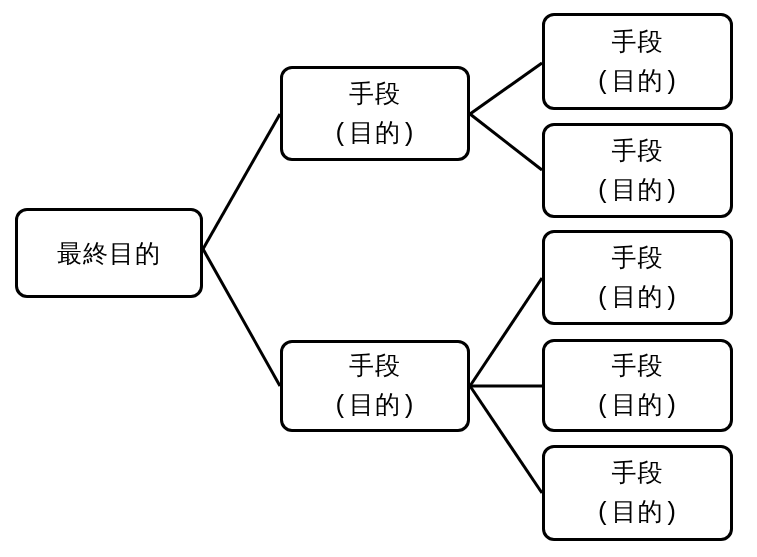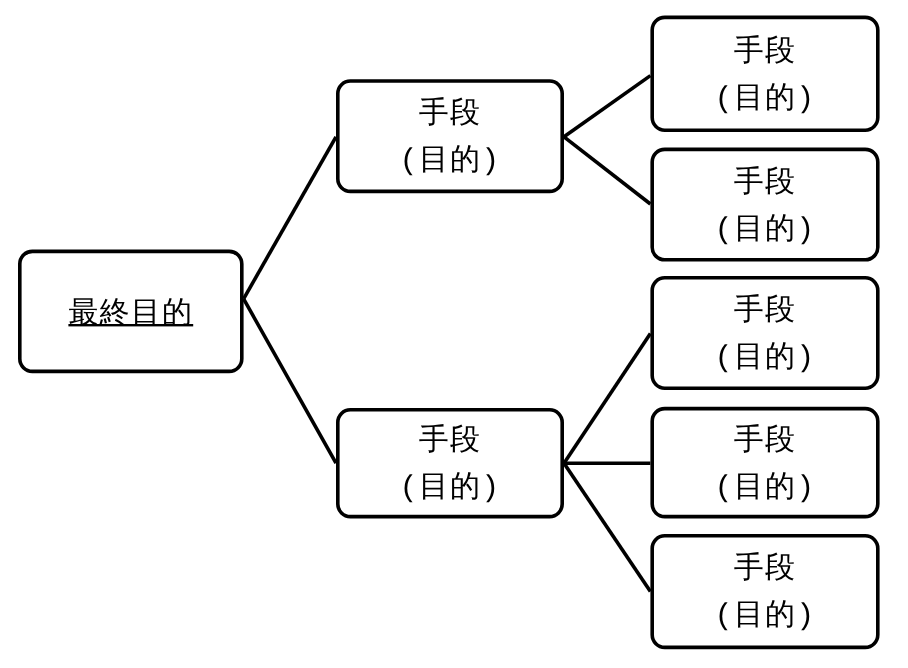--- a/index.html
+++ b/index.html
@@ -61,21 +61,21 @@
       <line x1="203" y1="249" x2="280" y2="114"></line>
       <line x1="203" y1="249" x2="280" y2="386"></line>
       <line x1="470" y1="114" x2="542" y2="63"></line>
       <line x1="470" y1="114" x2="542" y2="170"></line>
       <line x1="470" y1="386" x2="542" y2="278"></line>
       <line x1="470" y1="386" x2="542" y2="386"></line>
       <line x1="470" y1="386" x2="542" y2="493"></line>
     </g>
   </svg>
 
-  <div class="node-box single-line" style="left:15px; top:208px; width:188px; height:103px;text-decoration:underline;">
+  <div class="node-box single-line" style="left:15px; top:208px; width:188px; height:90px;">
     <span class="node-line">最終目的</span>
 
   </div>
 
   <div class="node-box" style="left:280px; top:66px; width:190px; height:95px;">
     <span class="node-line">手段</span>
     <span class="node-line secondary">(目的)</span>
   </div>
 
   <div class="node-box" style="left:280px; top:340px; width:190px; height:92px;">

